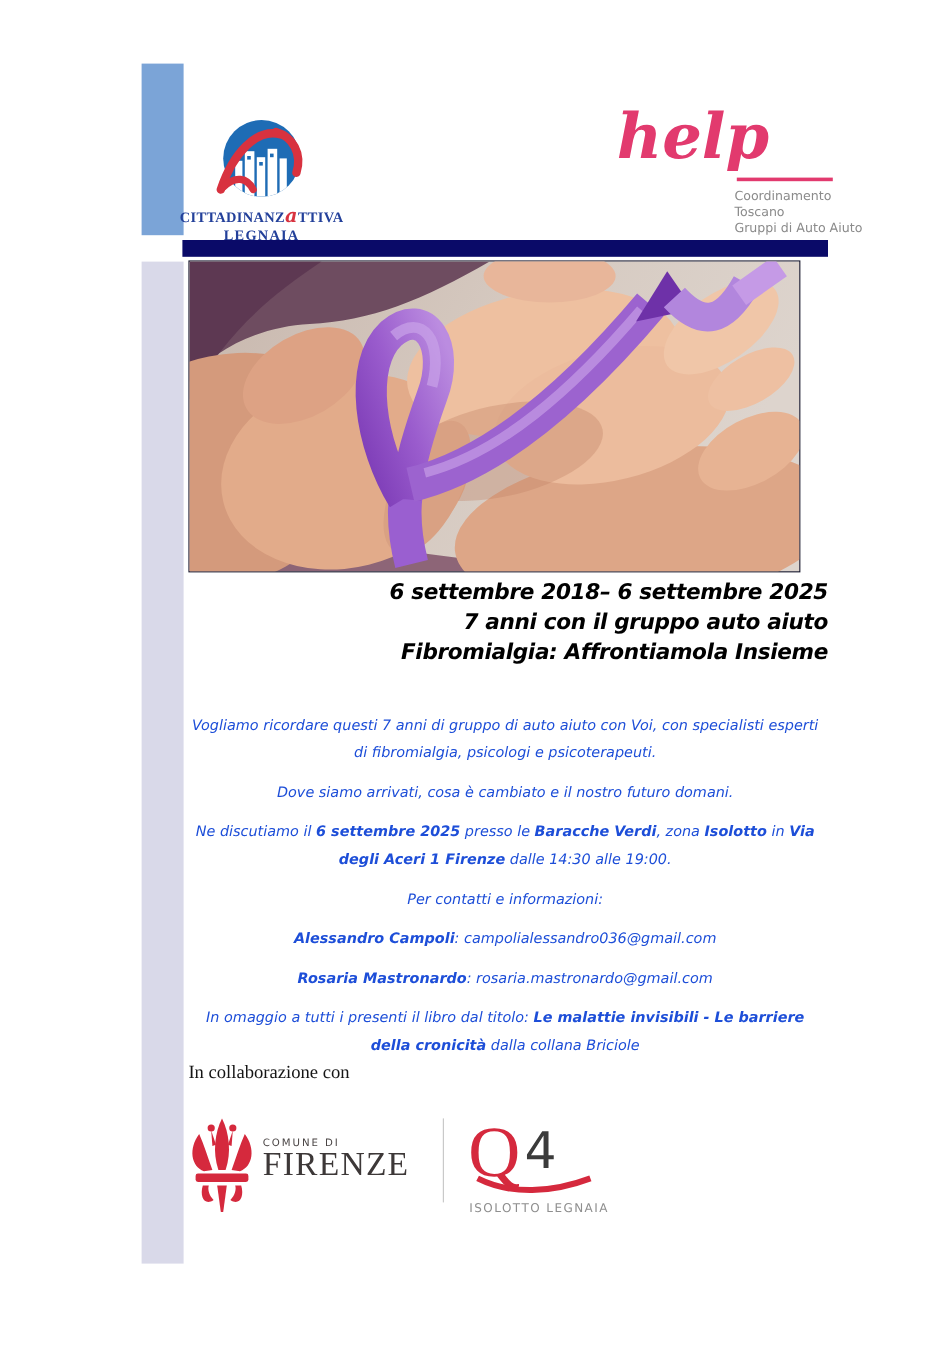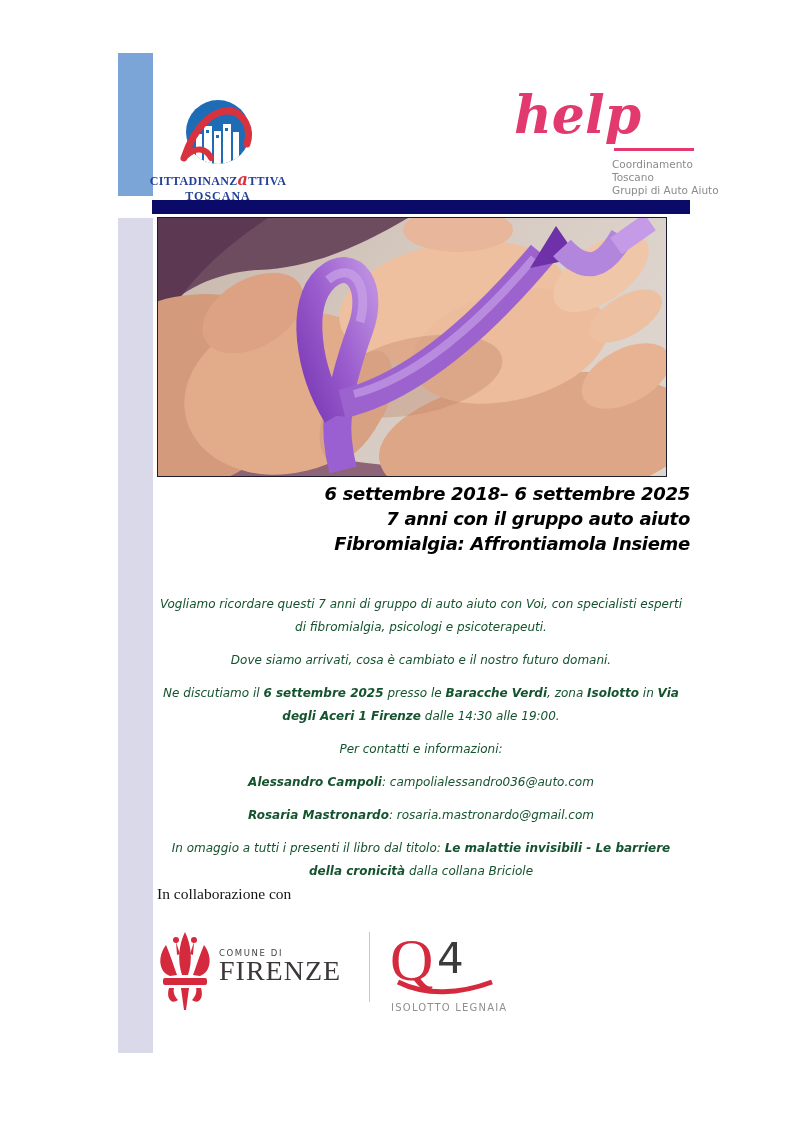--- a/index.html
+++ b/index.html
@@ -29,21 +29,21 @@
   
   .photo { position:absolute; left:157px; top:217px; width:510px; height:260px; border:1px solid #1c1c30; }
   .photo svg { display:block; }
 
   
   .title-block { position:absolute; left:152px; top:481px; width:538px; text-align:right;
     font-style:italic; font-weight:bold; font-size:18px; line-height:25px; color:#000; letter-spacing:-.3px; }
 
   
   .body-block { position:absolute; left:160px; top:593px; width:522px; text-align:center;
-    font-style:italic; font-size:12px; line-height:23px; color:#14532d; }
+    font-style:italic; font-size:12px; line-height:23px; color:#1d4ed8; }
   .body-block p { margin-bottom:10px; }
   .b { font-weight:bold; }
 
   
   .collab { position:absolute; left:157px; top:885px; font-family:"Liberation Serif", serif; font-size:15.5px; color:#151515; }
 
   
   .footer-logos { position:absolute; left:157px; top:922px; display:flex; align-items:flex-start; }
   .giglio { margin-top:8px; }
   .comune-text { margin:26px 0 0 6px; }
@@ -82,21 +82,21 @@
           <rect x="30" y="32" width="3" height="3" fill="#1e6cb5"></rect>
           <rect x="49" y="30" width="3" height="3" fill="#1e6cb5"></rect>
           <rect x="40" y="37" width="3" height="3" fill="#1e6cb5"></rect>
         </g>
         <path d="M8,60 C18,30 38,8 58,14" fill="none" stroke="#d8323f" stroke-width="7" stroke-linecap="round"></path>
         <path d="M54,12 C68,16 76,30 71,46" fill="none" stroke="#d8323f" stroke-width="7" stroke-linecap="round"></path>
         <path d="M10,58 C20,48 30,50 35,60" fill="none" stroke="#d8323f" stroke-width="6" stroke-linecap="round"></path>
       </svg>
     </span>
     <div class="citt-name"><span>CITTADINANZ</span><span class="citt-a">a</span><span>TTIVA</span></div>
-    <div class="citt-region">TOSCANA</div>
+    <div class="citt-region">LEGNAIA</div>
   </div>
 
   <div class="logo-help">
     <div class="help-script">help</div>
     <div class="help-underline"></div>
     <div class="help-org">
       <div>Coordinamento Toscano</div>
       <div>Gruppi di Auto Aiuto</div>
     </div>
   </div>
@@ -153,21 +153,21 @@
     <div>6 settembre 2018– 6 settembre 2025</div>
     <div>7 anni con il gruppo auto aiuto</div>
     <div>Fibromialgia: Affrontiamola Insieme</div>
   </div>
 
   <div class="body-block">
     <p>Vogliamo ricordare questi 7 anni di gruppo di auto aiuto con Voi, con specialisti esperti di fibromialgia, psicologi e psicoterapeuti.</p>
     <p>Dove siamo arrivati, cosa è cambiato e il nostro futuro domani.</p>
     <p><span>Ne discutiamo il </span><span class="b">6 settembre 2025</span><span> presso le </span><span class="b">Baracche Verdi</span><span>, zona </span><span class="b">Isolotto</span><span> in </span><span class="b">Via degli Aceri 1 Firenze</span><span> dalle 14:30 alle 19:00.</span></p>
     <p>Per contatti e informazioni:</p>
-    <p><span class="b">Alessandro Campoli</span><span>: campolialessandro036@auto.com</span></p>
+    <p><span class="b">Alessandro Campoli</span><span>: campolialessandro036@gmail.com</span></p>
     <p><span class="b">Rosaria Mastronardo</span><span>: rosaria.mastronardo@gmail.com</span></p>
     <p><span>In omaggio a tutti i presenti il libro dal titolo: </span><span class="b">Le malattie invisibili - Le barriere della cronicità</span><span> dalla collana Briciole</span></p>
   </div>
 
   <div class="collab">In collaborazione con</div>
 
   <div class="footer-logos">
     <span class="giglio">
       <svg width="56" height="82" viewBox="0 0 56 82" fill="#d5293d">
         <path d="M28,2 C34,14 36,30 31,45 L25,45 C20,30 22,14 28,2 Z"></path>

